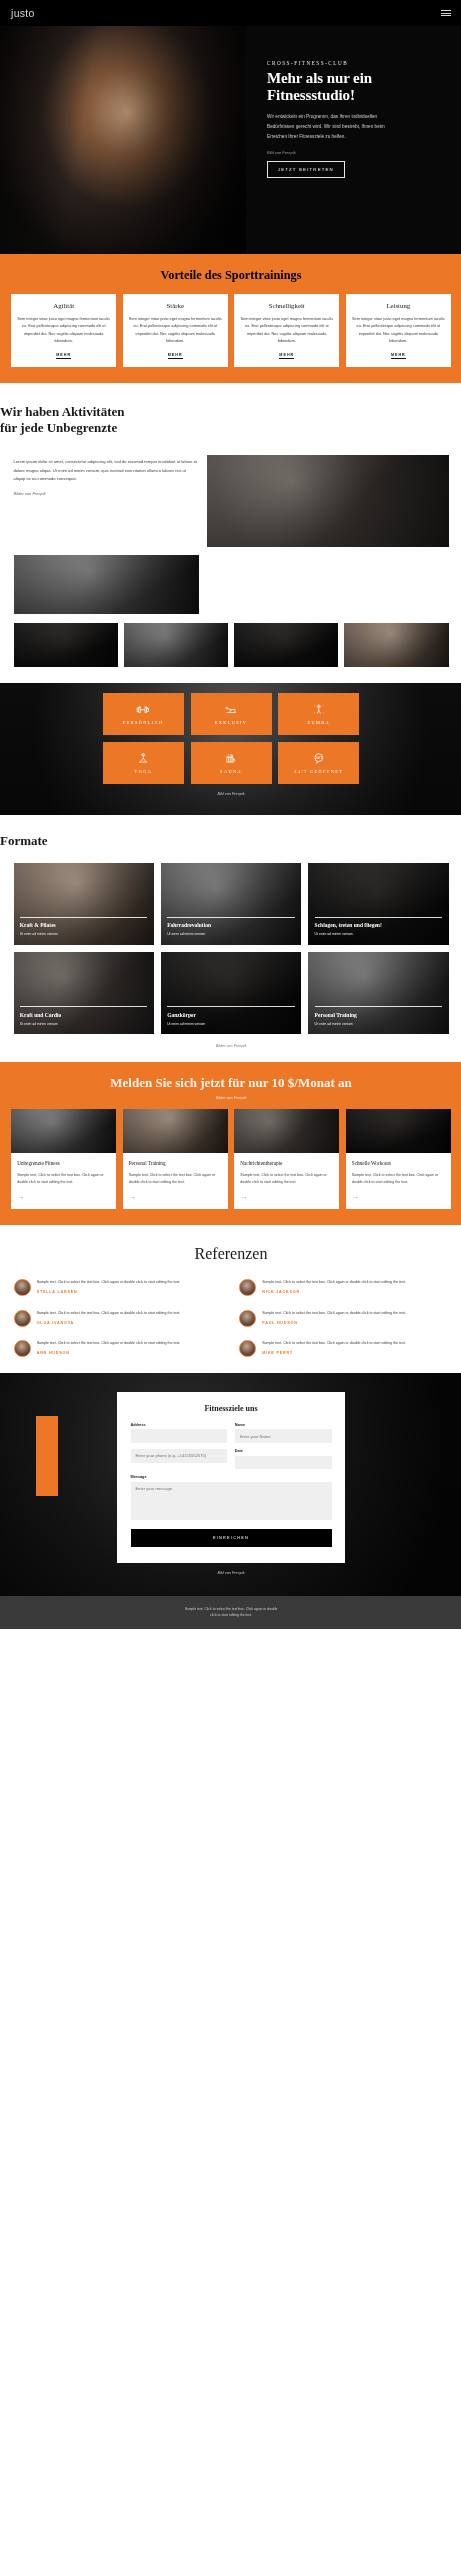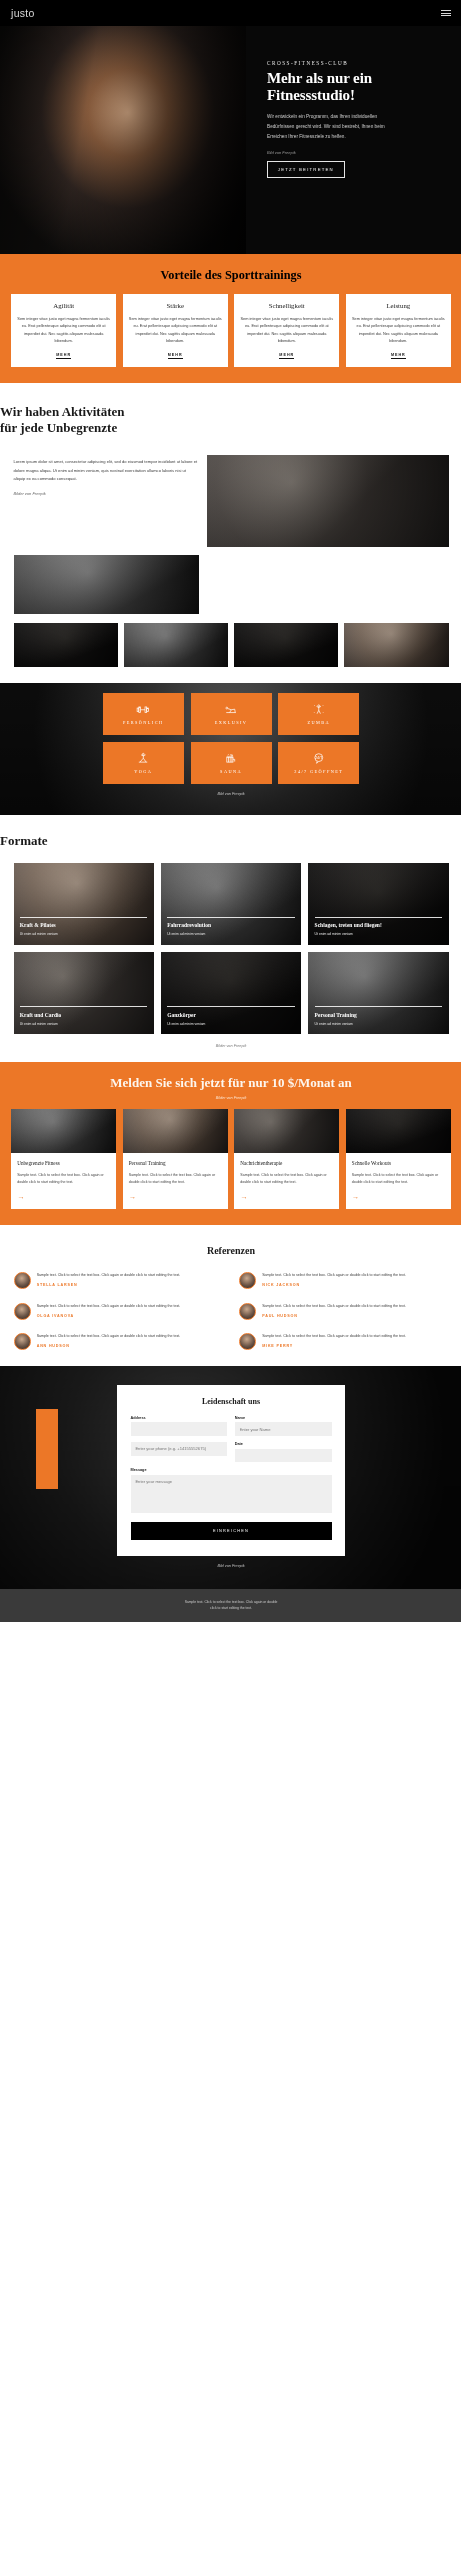--- a/index.html
+++ b/index.html
@@ -305,22 +305,22 @@
     line-height: 1.3;
     margin-bottom: 5.5px;
   }
   .price-body p { font-size: 3.6px; line-height: 1.85; color: #444; flex: 1; margin-bottom: 6.2px; }
   .arrow { font-size: 7.4px; color: #ec7727; }
 
   
   .refs { padding: 19.7px 13.5px 16px; }
   .refs h2 {
     font-family: "Liberation Serif", serif;
-    font-weight: bold;
-    font-size: 10px;
+    font-weight: normal;
+    font-size: 16px;
     text-align: center;
     margin-bottom: 16px;
   }
   .ref-grid { display: grid; grid-template-columns: 1fr 1fr; gap: 13.5px 16px; }
   .ref { display: flex; gap: 6.2px; }
   .avatar {
     width: 17px; height: 17px; border-radius: 50%;
     border: 0.9px solid #ec7727;
     background-image: radial-gradient(circle at 45% 35%, #caa98e 0%, #6b5446 55%, #2a211c 100%);
     flex: none;
@@ -664,21 +664,21 @@
         <p>Sample text. Click to select the text box. Click again or double click to start editing the text.</p>
         <div class="ref-name">MIKE PERRY</div>
       </div>
     </div>
   </div>
 </section>
 
 <section class="contact-band">
   <div class="orange-accent"></div>
   <div class="form-card">
-    <h3>Leidenschaft uns</h3>
+    <h3>Fitnessziele uns</h3>
     <div class="f-row">
       <div class="f-col">
         <label>Address</label>
         <input type="text" value="" style="">
       </div>
       <div class="f-col">
         <label>Name</label>
         <input type="text" placeholder="Enter your Name" style="">
       </div>
     </div>

